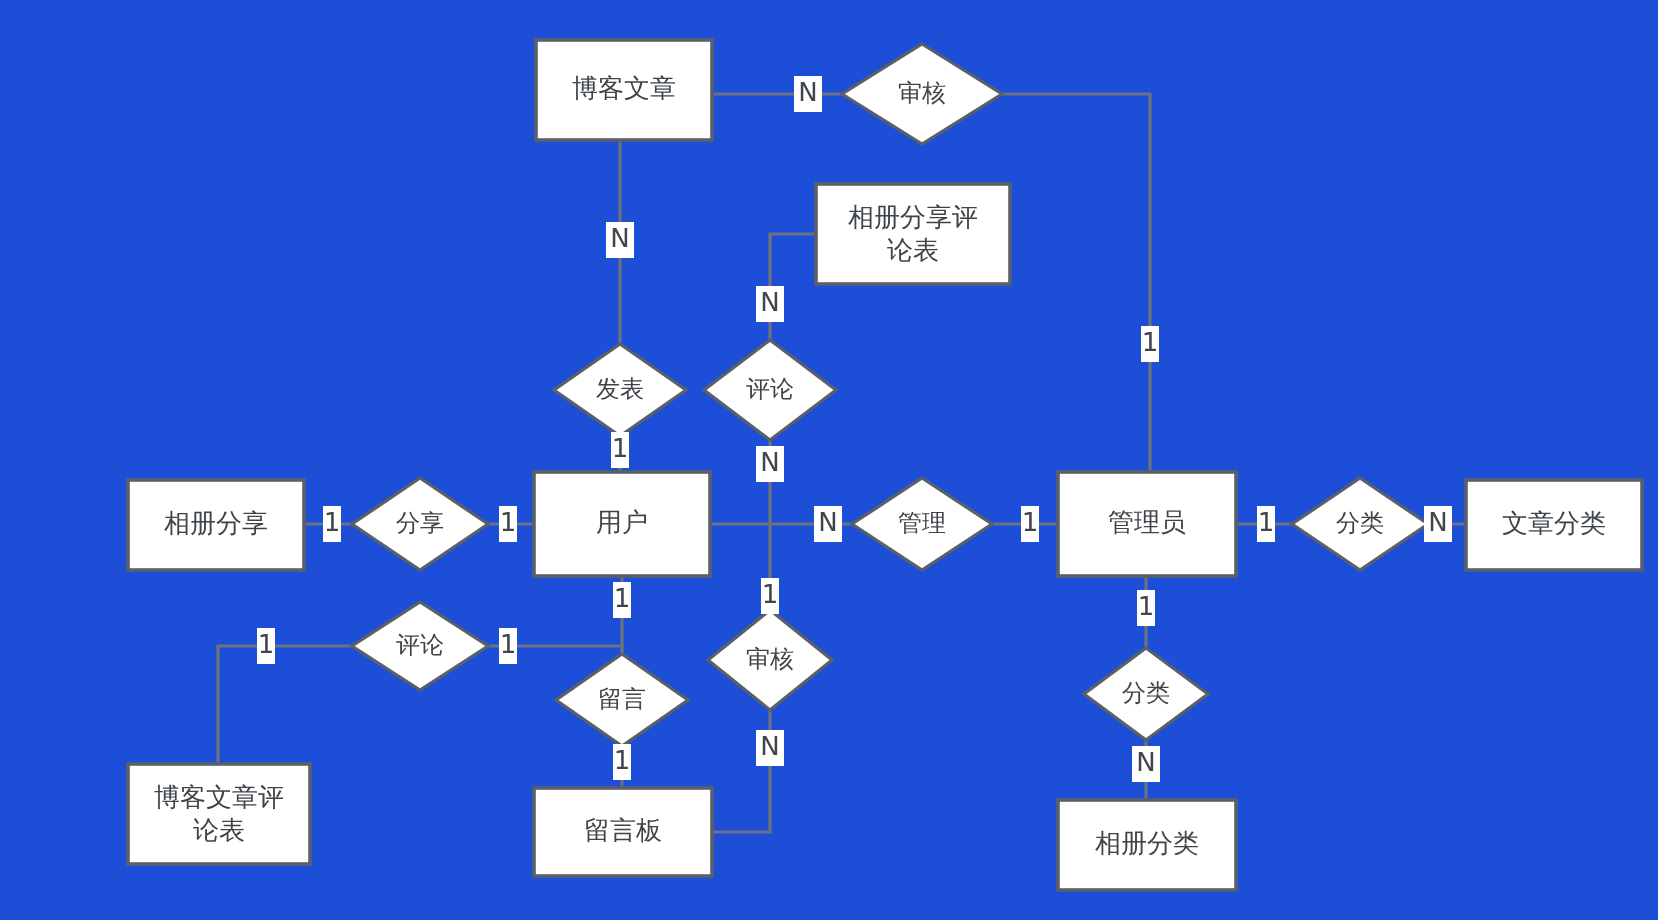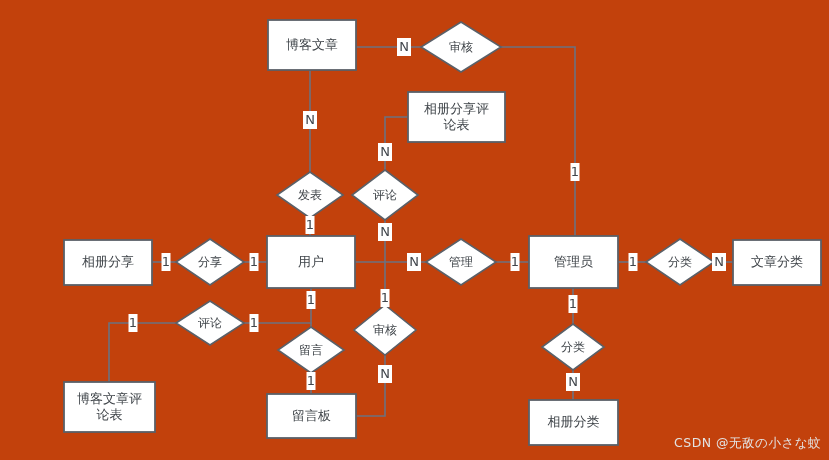--- a/index.html
+++ b/index.html
@@ -7,21 +7,21 @@
     padding: 0;
     background: #ffffff;
   }
   body {
     font-family: "DejaVu Sans", "Liberation Sans", sans-serif;
   }
   #canvas {
     position: relative;
     width: 829px;
     height: 460px;
-    background: #c2410c;
+    background: #1d4ed8;
     overflow: hidden;
   }
   svg#diagram {
     position: absolute;
     left: 0;
     top: 0;
     width: 829px;
     height: 460px;
   }
   .edge {
@@ -259,14 +259,13 @@
         <g>
           <rect x="568.5" y="295" width="9" height="18" class="card-bg"></rect>
           <text x="573" y="304" class="card-label">1</text>
         </g>
         <g>
           <rect x="566" y="373" width="14" height="18" class="card-bg"></rect>
           <text x="573" y="382" class="card-label">N</text>
         </g>
       </g>
   </svg>
-  <div class="watermark">CSDN @无敌の小さな蚊</div>
 </div>
 
 </body></html>

